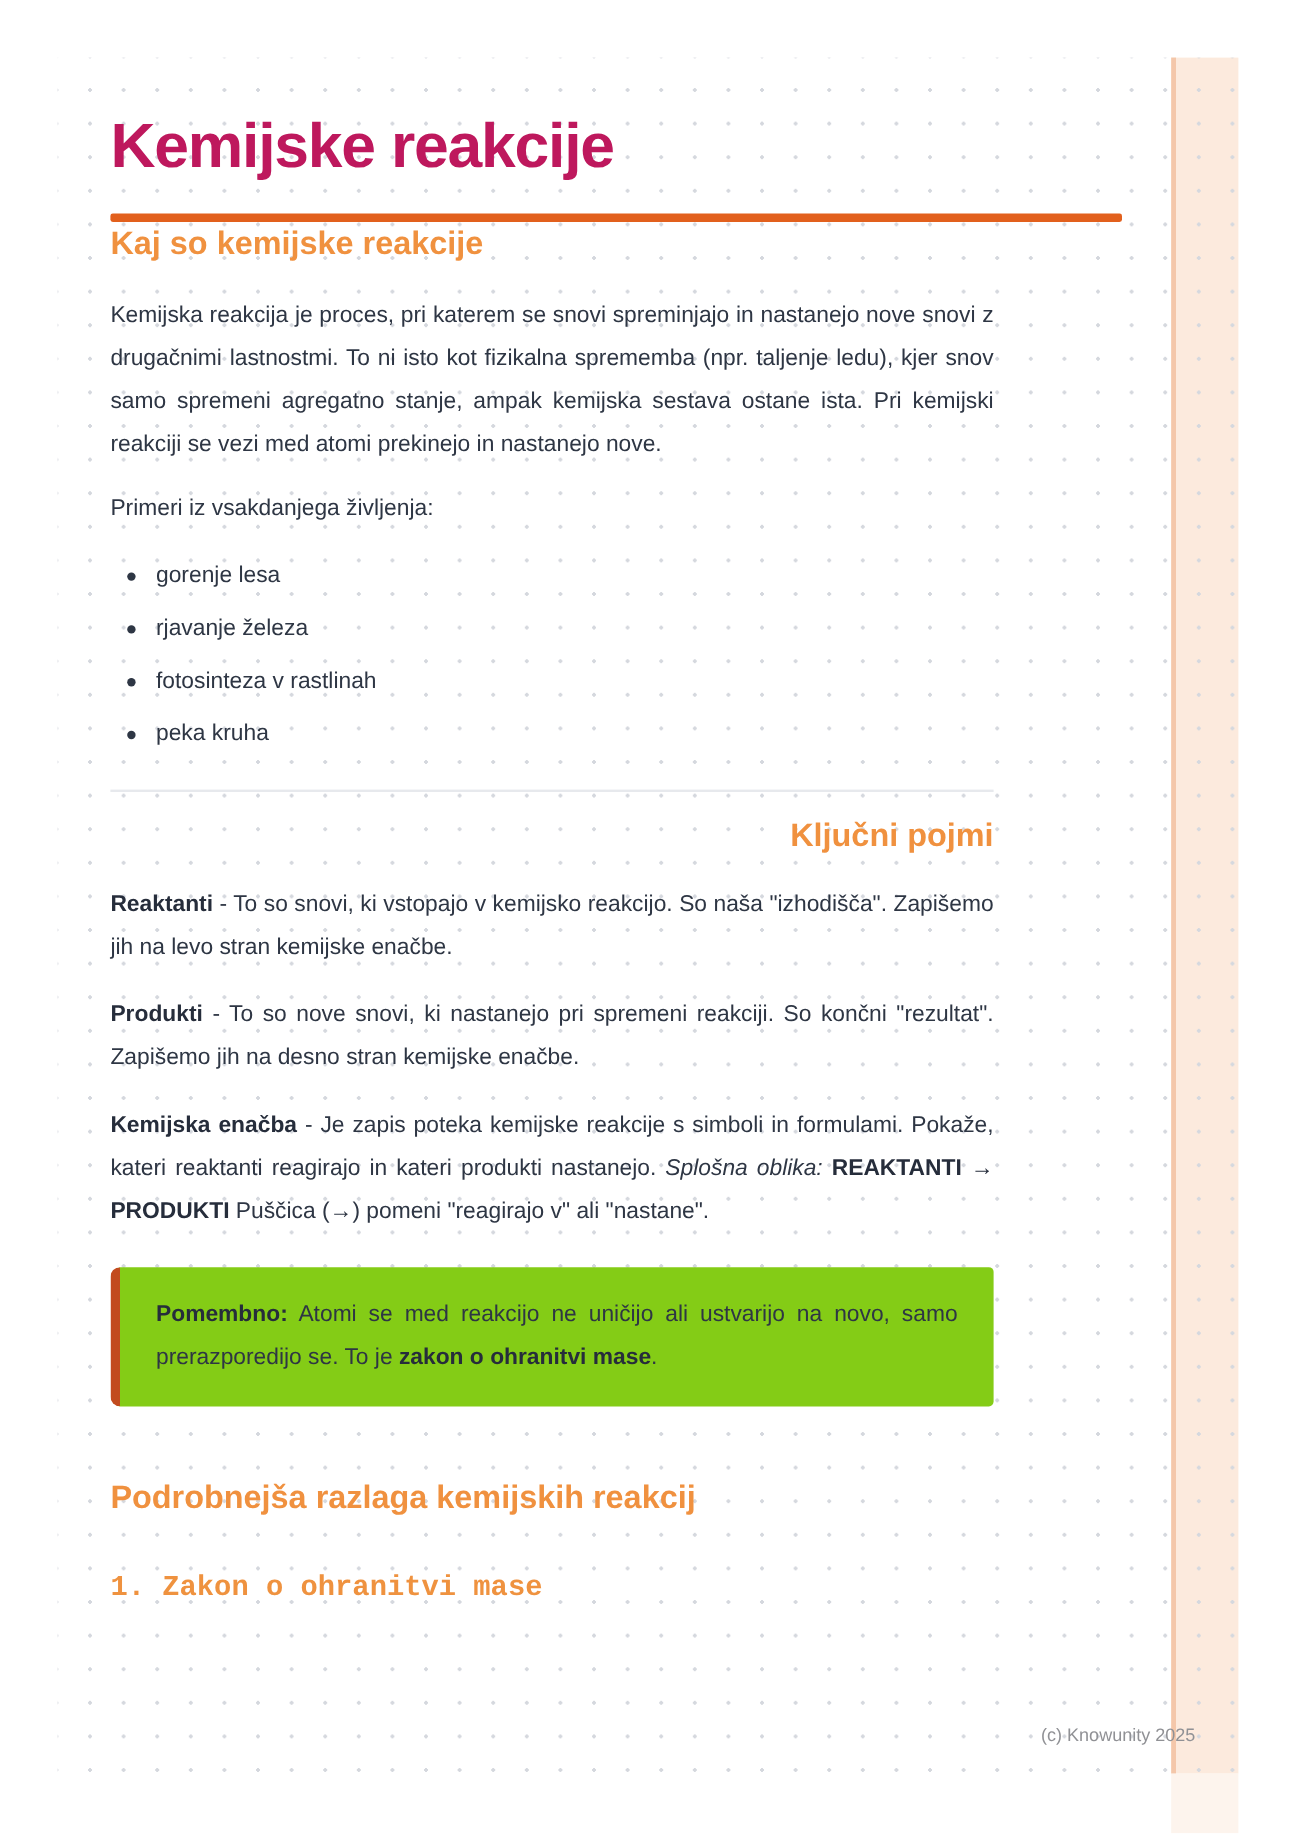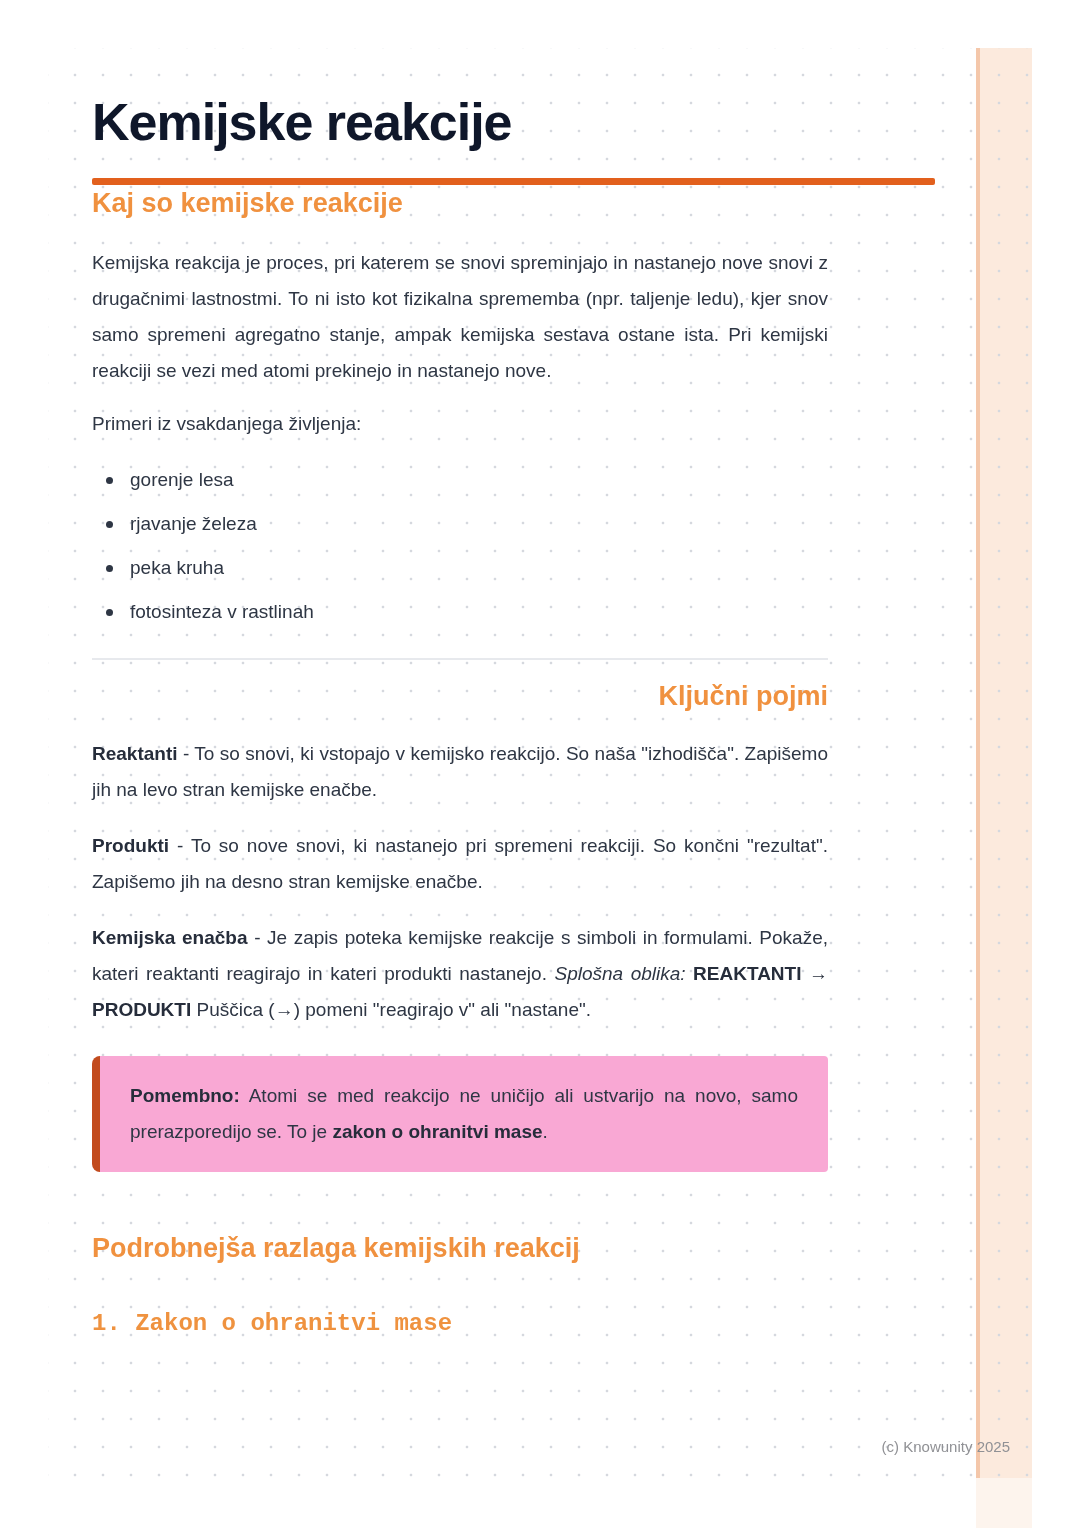--- a/index.html
+++ b/index.html
@@ -46,21 +46,21 @@
     left: 92px; top: 0;
     width: 843px;
     z-index: 2;
   }
   h1 {
     margin-top: 92px;
     font-size: 52px;
     line-height: 60px;
     font-weight: 800;
     letter-spacing: -1px;
-    color: #0f172a;
+    color: #be185d;
   }
   .rule {
     margin-top: 26px;
     width: 843px;
     height: 7px;
     border-radius: 2px;
     background: #E2601D;
   }
   h2 {
     width: 736px;
@@ -115,30 +115,30 @@
   }
   .divider {
     margin-top: 28px;
     width: 736px;
     height: 2px;
     background: #E7E9ED;
   }
   .callout {
     margin-top: 28px;
     width: 736px;
-    background: #f9a8d4;
+    background: #84cc16;
     border-left: 8px solid #C24B1E;
     border-radius: 8px 4px 4px 8px;
     padding: 22px 30px;
   }
   .callout p.body { width: auto; }
   .footer {
     position: absolute;
     top: 1437px;
-    right: 70px;
+    right: 84px;
     font-size: 15px;
     line-height: 20px;
     color: #909195;
     z-index: 3;
   }
 </style>
 </head>
 <body>
 
 <div class="page">
@@ -160,25 +160,25 @@
       <li>
         <span class="bullet"></span>
         <span>gorenje lesa</span>
       </li>
       <li>
         <span class="bullet"></span>
         <span>rjavanje železa</span>
       </li>
       <li>
         <span class="bullet"></span>
+        <span>fotosinteza v rastlinah</span>
+      </li>
+      <li>
+        <span class="bullet"></span>
         <span>peka kruha</span>
-      </li>
-      <li>
-        <span class="bullet"></span>
-        <span>fotosinteza v rastlinah</span>
       </li>
     </ul>
 
     <div class="divider"></div>
 
     <h2 class="h2-terms">Ključni pojmi</h2>
 
     <p class="body p-term"><strong>Reaktanti</strong><span> - To so snovi, ki vstopajo v kemijsko reakcijo. So naša "izhodišča". Zapišemo jih na levo stran kemijske enačbe.</span></p>
 
     <p class="body p-term"><strong>Produkti</strong><span> - To so nove snovi, ki nastanejo pri spremeni reakciji. So končni "rezultat". Zapišemo jih na desno stran kemijske enačbe.</span></p>

